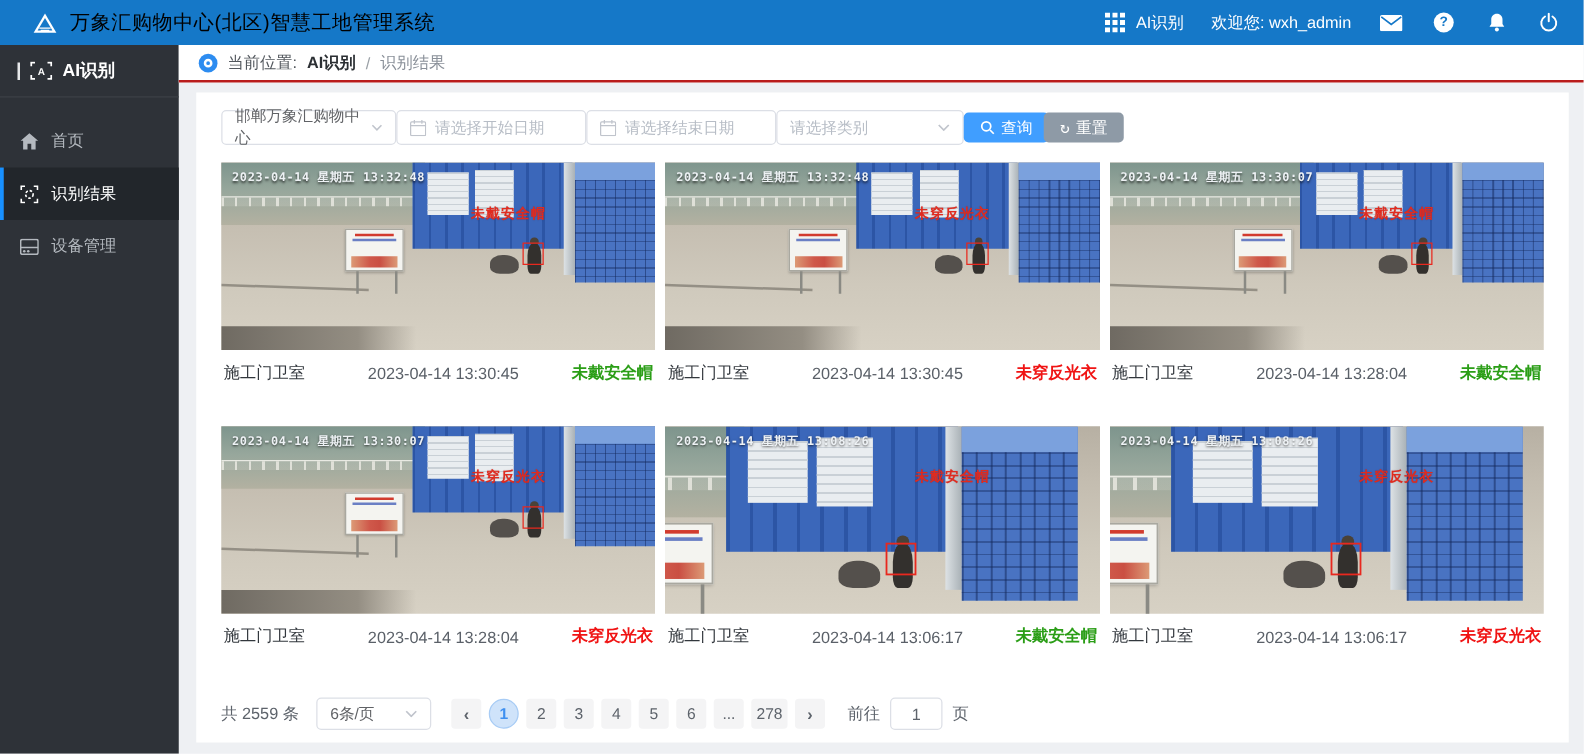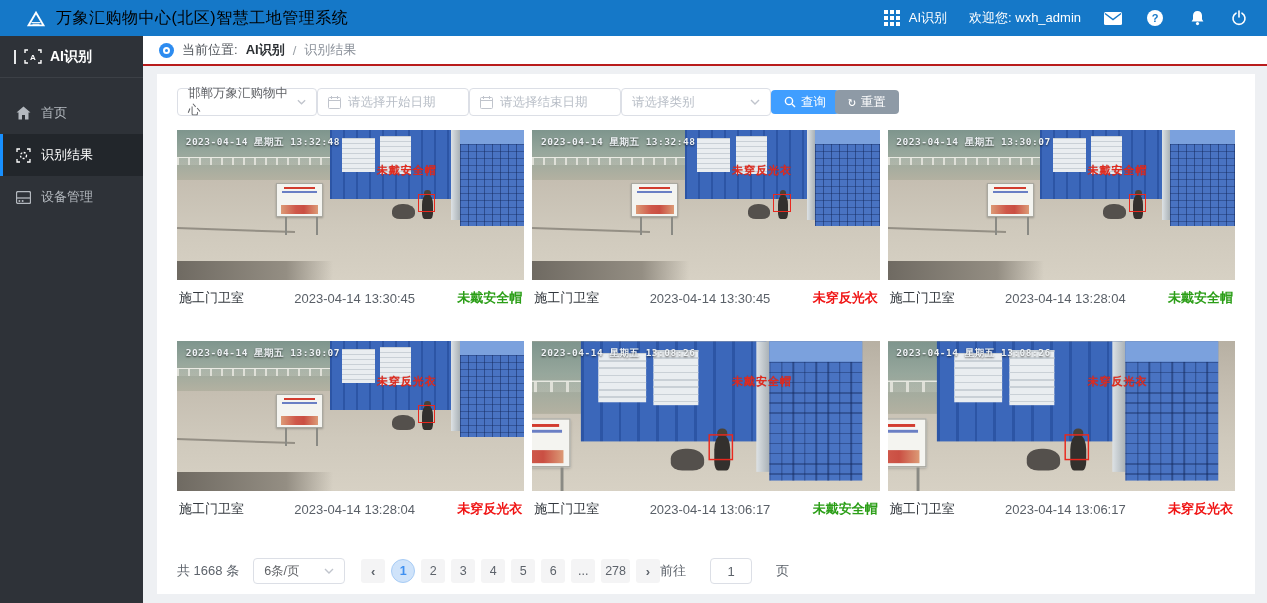--- a/index.html
+++ b/index.html
@@ -88,21 +88,21 @@
 
   
   .pager{display:flex;align-items:center;margin-top:40px;font-size:13px;color:#5d636b}
   .pg-total{margin-right:14px}
   .pg-size{width:92px;height:26px;margin-right:16px}
   .pg-nav{display:flex;align-items:center;gap:6px}
   .pg-btn{min-width:24px;height:24px;padding:0 4px;border:none;border-radius:3px;background:#f4f4f5;color:#5d636b;font-size:12.5px;display:inline-flex;align-items:center;justify-content:center;cursor:pointer;font-family:inherit}
   .pg-btn.arrow{font-size:13px;font-weight:bold}
   .pg-btn.active{border-radius:50%;background:#cfe3fa;color:#3e8ff0;border:1px solid #a8ccf5;font-weight:bold}
   .pg-dots{background:#f4f4f5}
-  .pg-goto{display:flex;align-items:center;gap:24px;}
+  .pg-goto{display:flex;align-items:center;gap:8px;margin-left:18px}
   .pg-input{width:42px;height:26px;border:1px solid #dcdfe6;border-radius:4px;text-align:center;font-size:13px;color:#5d636b;font-family:inherit}
 </style>
 </head>
 <body>
 
 <div class="app-header">
   <div class="hdr-left">
     <span class="hdr-ico">
       <svg width="22" height="19" viewBox="0 0 22 19">
           <path d="M11 1 L21 18 H1 Z" fill="#fff"></path>
@@ -471,21 +471,21 @@
         </div>
         <div class="caption">
           <span class="cap-loc">施工门卫室</span>
           <span class="cap-time">2023-04-14 13:06:17</span>
           <span class="status" data-status="red">未穿反光衣</span>
         </div>
       </div>
     </div>
 
     <div class="pager">
-      <span class="pg-total">共 1668 条</span>
+      <span class="pg-total">共 2559 条</span>
       <div class="ctl sel pg-size">
         <span class="val">6条/页</span>
         <svg width="10" height="6" viewBox="0 0 10 6">
             <path d="M1 1 L5 5 L9 1" stroke="#c0c4cc" stroke-width="1.4" fill="none"></path>
           </svg>
       </div>
       <div class="pg-nav">
         <button class="pg-btn arrow">‹</button>
         <button class="pg-btn active">1</button>
         <button class="pg-btn">2</button>

